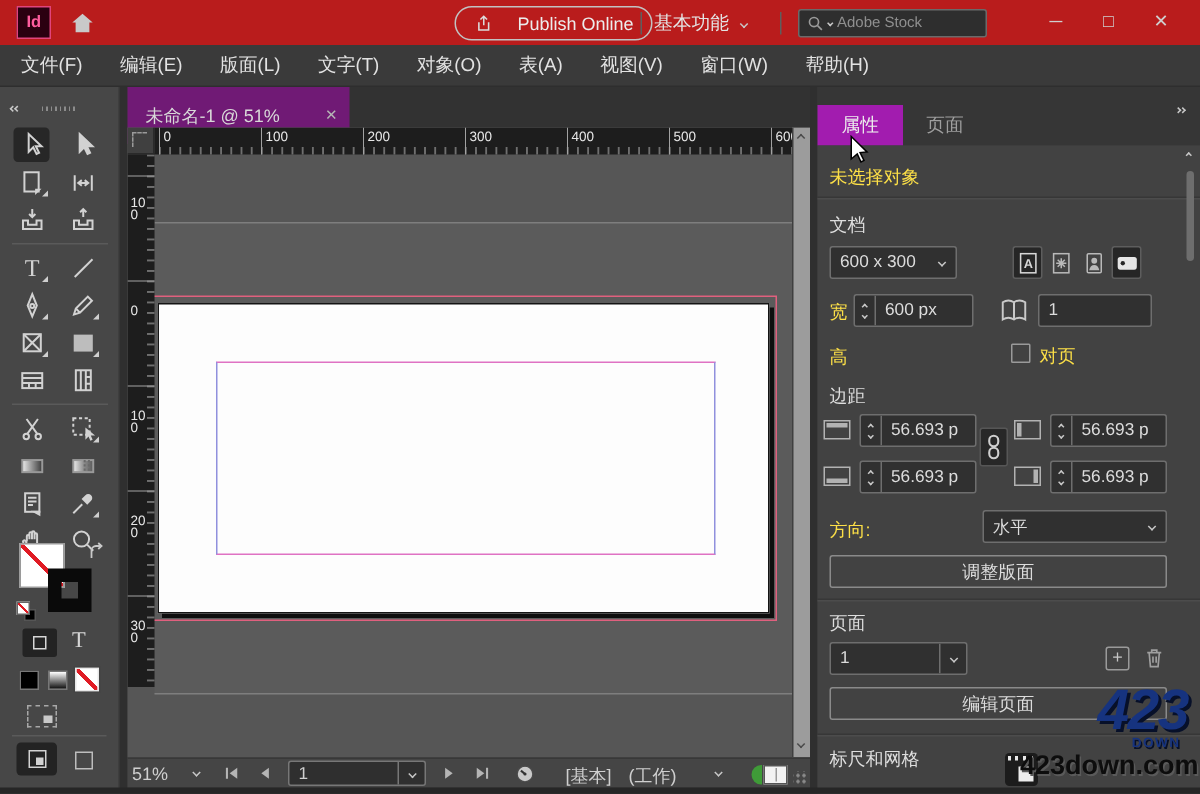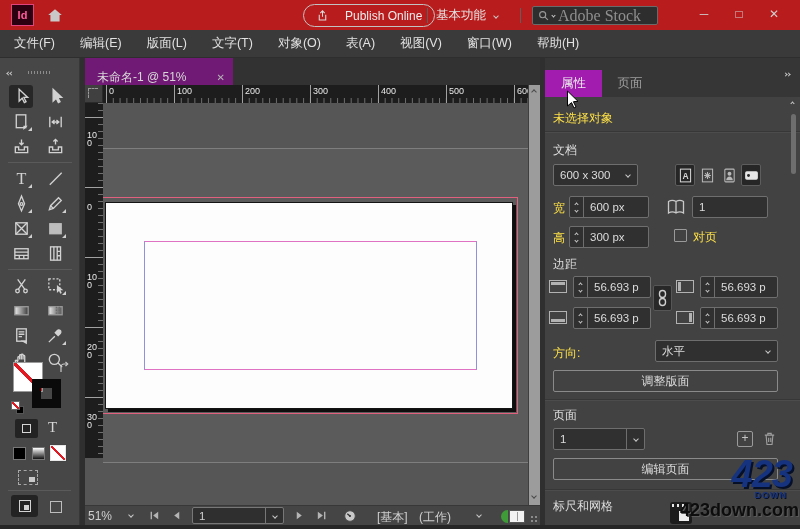--- a/index.html
+++ b/index.html
@@ -11,21 +11,21 @@
   #id-logo{position:absolute;left:11px;top:4px;width:23px;height:22px;background:#2b0010;
            border:1.5px solid #e1447c;color:#ff5d9e;font-size:11px;font-weight:bold;
            display:flex;align-items:center;justify-content:center}
   #home-btn{position:absolute;left:44px;top:5px;width:22px;height:20px;display:flex;align-items:center;justify-content:center}
   #publish-btn{position:absolute;left:303px;top:4px;height:23px;padding:0 12px;border:1px solid #c2c2c2;
                border-radius:12px;display:flex;align-items:center;gap:16px;font-size:12px;color:#ececec}
   .tb-sep{position:absolute;top:8px;width:1px;height:15px;background:#5e5e5e}
   #workspace-btn{position:absolute;left:436px;top:7px;height:17px;display:flex;align-items:center;gap:8px;font-size:12.5px;color:#e4e4e4}
   #stock-search{position:absolute;left:532px;top:6px;width:126px;height:19px;background:#2e2e2e;
                 border:1px solid #6a6a6a;border-radius:2px;display:flex;align-items:center;padding:0 5px;gap:3px}
-  #stock-search input{flex:1;min-width:0;background:transparent;border:none;outline:none;color:#cfcfcf;font-size:16px;font-family:Liberation Serif, serif}
+  #stock-search input{flex:1;min-width:0;background:transparent;border:none;outline:none;color:#cfcfcf;font-size:10px;font-family:Liberation Sans, sans-serif}
   #stock-search input::placeholder{color:#8f8f8f}
   .winbtn{position:absolute;top:2px;width:32px;height:24px;display:flex;align-items:center;justify-content:center;
           color:#cfcfcf;font-size:12px}
   
   #menubar{position:absolute;left:0;top:30px;width:800px;height:28px;background:#3a3a3a;border-bottom:1px solid #2e2e2e;
            display:flex;align-items:center;padding-left:14px;gap:25px;font-size:12.5px;color:#e2e2e2}
   
   #toolbar-col{position:absolute;left:0;top:58px;width:80px;height:471px;background:#474747;border-right:1px solid #373737}
   #tb-collapse{position:absolute;left:7px;top:3px;width:16px;height:10px}
   #tb-grip{position:absolute;left:28px;top:13px;width:24px;height:3px;
@@ -557,27 +557,20 @@
   <span style="position:absolute;left:666px;top:197px">
     <svg width="20" height="20" viewBox="0 0 20 20" fill="none" stroke="#c9c9c9" stroke-width="1.3">
       <path d="M2.5 4.5c2.5-1.6 5-1.6 7.5 0 2.5-1.6 5-1.6 7.5 0v11.5c-2.5-1.6-5-1.6-7.5 0-2.5-1.6-5-1.6-7.5 0zM10 4.5V16"></path>
       </svg>
     </span>
   <div class="field" style="left:692px;top:196px;width:76px">
     <span class="val">1</span>
   </div>
 
   <div class="p-label" style="left:553px;top:230px">高</div>
-  <div class="field" style="left:569px;top:226px;width:80px">
-    <span class="stepper">
-        <span class="chev up xs"></span>
-        <span class="chev xs"></span>
-      </span>
-    <span class="val">300 px</span>
-  </div>
   <div class="checkbox" style="left:674px;top:229px"></div>
   <div class="p-label" style="left:693px;top:229px">对页</div>
 
   <div class="p-title" style="left:553px;top:256px">边距</div>
 
   <div class="mi top" style="left:549px;top:280px">
       <i></i>
     </div>
   <div class="field" style="left:573px;top:276px;width:78px">
     <span class="stepper">

